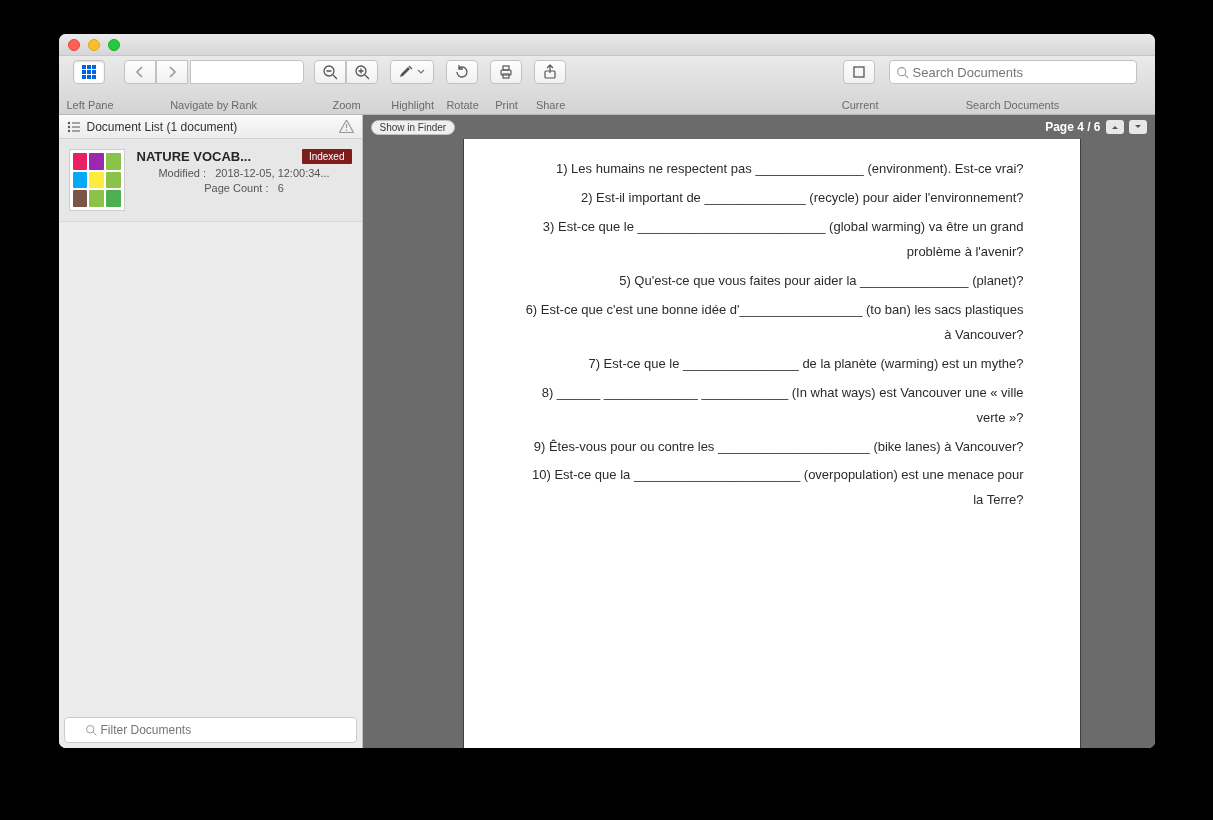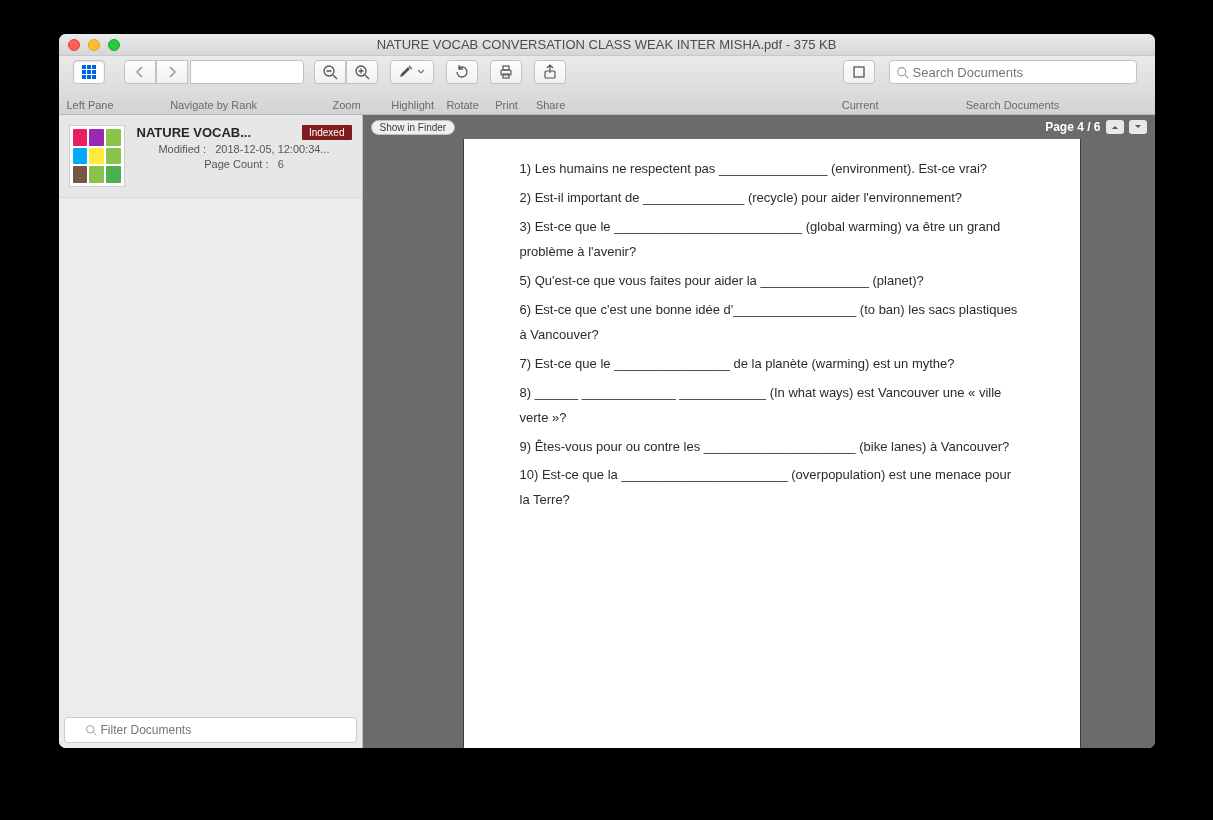--- a/index.html
+++ b/index.html
@@ -116,21 +116,21 @@
   flex:1; background:#6b6b6b; display:flex; flex-direction:column;
 }
 .viewer-top {
   height:24px; background:#6b6b6b; display:flex; align-items:center; padding:0 8px;
   color:#fff; font-size:11px;
 }
 .pill { background:#efefef; color:#3a3a3a; font-size:10px; padding:1px 8px; border-radius:9px; border:1px solid #bfbfbf;}
 .pageind { margin-left:auto; display:flex; align-items:flex-start; gap:5px; font-size:12px; color:#fff; font-weight:600;}
 .arrowbtn { width:18px; height:14px; background:#e8e8e8; border-radius:3px; display:flex; align-items:center; justify-content:center; color:#555;}
 .page-canvas {
-  flex:1; display:flex; justify-content:center; overflow:hidden; padding:0;
+  flex:1; display:flex; justify-content:center; overflow:hidden; padding:0;text-align:right;
 }
 .page {
   background:#fff; width:616px; height:100%;
   padding:14px 56px 20px 56px;
   font-family: Verdana, Geneva, sans-serif;
   font-size:13px; color:#2b2b2b; line-height:1.92;
   box-shadow: 0 0 0 1px #3f3f3f;
   margin-left: 26px;
 }
 .page p { margin: 4px 0;}
@@ -141,21 +141,20 @@
 </head>
 <body>
 
 <div class="window">
   <div class="titlebar">
     <div class="traffic-lights">
       <div class="tl red"></div>
       <div class="tl yellow"></div>
       <div class="tl green"></div>
     </div>
-    <div class="title-text">NATURE VOCAB CONVERSATION CLASS WEAK INTER MISHA.pdf - 375 KB</div>
   </div>
 
   <div class="toolbar">
     <div class="tgroup">
       <div class="btnrow">
         <div class="btn active">
           <span class="grid-icon">
             <svg class="icon" viewBox="0 0 16 16">
                 <rect x="1" y="1" width="4" height="4" fill="currentColor"></rect>
                 <rect x="6" y="1" width="4" height="4" fill="currentColor"></rect>
@@ -307,20 +306,40 @@
             </span>
           <input style="margin-left: 4px;" placeholder="Search Documents">
         </div>
       </div>
       <div class="tlabel">Search Documents</div>
     </div>
   </div>
 
   <div class="content">
     <div class="sidebar">
+      <div class="sidebar-header">
+        <span>
+            <svg width="14" height="12" viewBox="0 0 14 12">
+              <circle cx="2" cy="2" r="1.2" fill="#555"></circle>
+              <line x1="5" y1="2" x2="13" y2="2" stroke="#555" stroke-width="1.2"></line>
+              <circle cx="2" cy="6" r="1.2" fill="#555"></circle>
+              <line x1="5" y1="6" x2="13" y2="6" stroke="#555" stroke-width="1.2"></line>
+              <circle cx="2" cy="10" r="1.2" fill="#555"></circle>
+              <line x1="5" y1="10" x2="13" y2="10" stroke="#555" stroke-width="1.2"></line>
+            </svg>
+          </span>
+        <span>Document List (1 document)</span>
+        <span class="warn">
+            <svg width="15" height="13" viewBox="0 0 15 13">
+              <path d="M7.5 0l7 12.5H.5z" fill="none" stroke="#999" stroke-width="1.2"></path>
+              <line x1="7.5" y1="4" x2="7.5" y2="8" stroke="#999" stroke-width="1.2"></line>
+              <circle cx="7.5" cy="10.3" r="0.8" fill="#999"></circle>
+            </svg>
+          </span>
+      </div>
 
       <div class="doc-item">
         <div class="thumb">
           <div></div>
             <div></div>
             <div></div>
             <div></div>
             <div></div>
             <div></div>
             <div></div>

